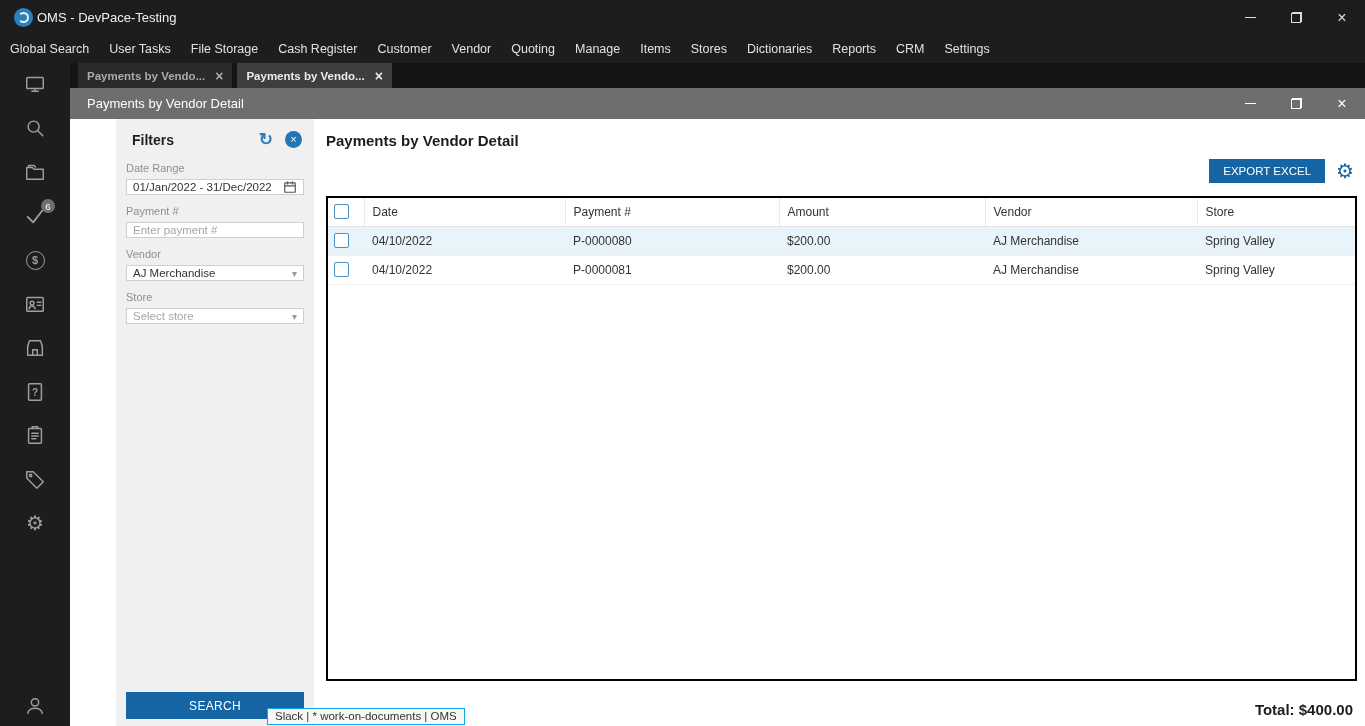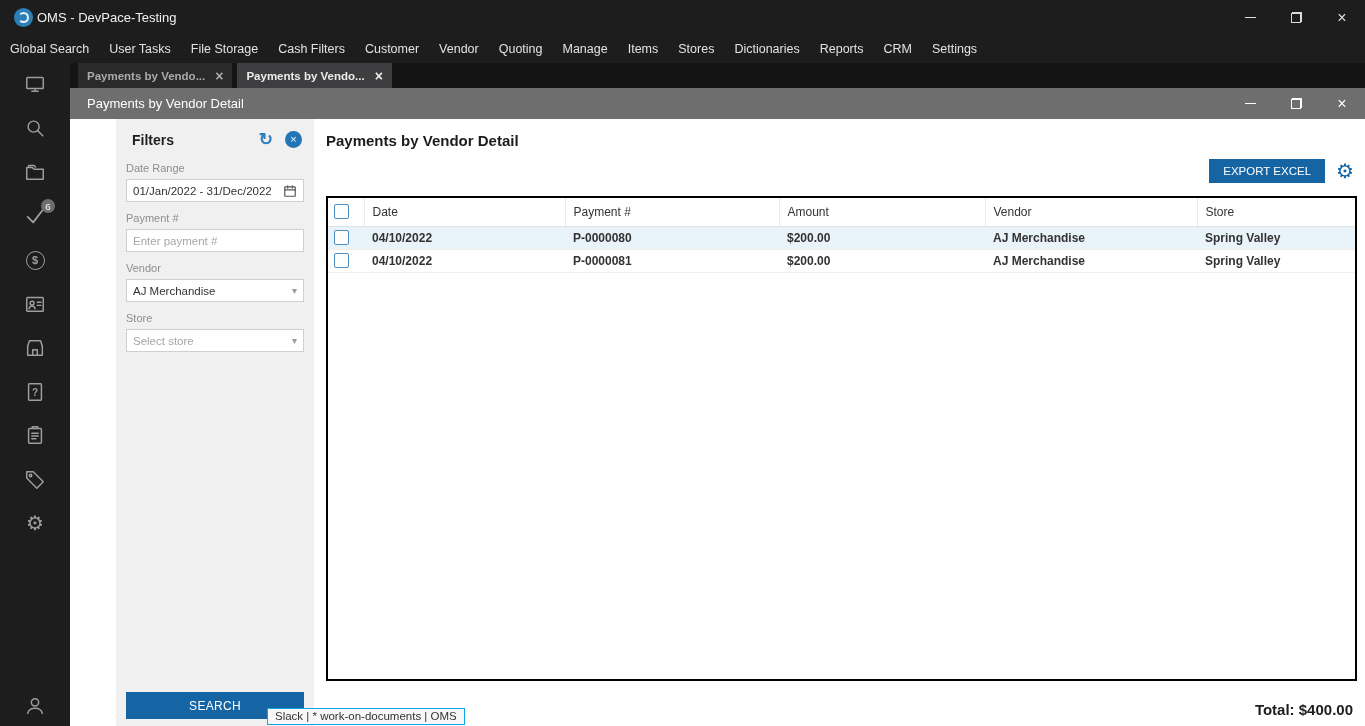--- a/index.html
+++ b/index.html
@@ -53,41 +53,41 @@
   .inner-body { position:absolute; top:31px; left:0; right:0; bottom:0; display:flex;padding-left:46px; }
 
   
   .filters { width:198px; background:#f0f0f0; position:relative; flex:none; }
   .filters-head { display:flex; align-items:center; padding:12px 12px 4px 16px; gap:12px; }
   .filters-title { font-size:14px; font-weight:bold; color:#1f1f1f; flex:1; }
   .refresh-icon { color:#2e7cb8; font-size:17px; font-weight:bold; line-height:1; }
   .filter-close { width:17px; height:17px; border-radius:50%; background:#2276b5; color:#fff; font-size:11px; line-height:1; display:flex; align-items:center; justify-content:center; }
   .fgroup { margin:10px 10px 0; }
   .flabel { font-size:11px; color:#8f8f8f; display:block; margin-bottom:5px; }
-  .fcontrol { height:23px; background:#fff; border:1px solid #cfcfcf; display:flex; align-items:center; padding:0 6px; font-size:11.5px; color:#333; }
+  .fcontrol { height:16px; background:#fff; border:1px solid #cfcfcf; display:flex; align-items:center; padding:0 6px; font-size:11.5px; color:#333; }
   .finner { border:none; outline:none; flex:1; min-width:0; font-size:11.5px; color:#333; font-family:inherit; background:transparent; }
   .finner::placeholder { color:#a6a6a6; }
   .select-value { flex:1; white-space:nowrap; overflow:hidden; }
   .select-value.placeholder { color:#a6a6a6; }
   .chevron { color:#9a9a9a; font-size:10px; margin-left:4px; }
   .cal-icon { color:#555; flex:none; margin-left:4px; }
   .search-btn { position:absolute; left:10px; right:10px; bottom:7px; height:27px; background:#1565a5; color:#fff; font-size:12px; letter-spacing:.3px; display:flex; align-items:center; justify-content:center; border:none; font-family:inherit; }
 
   
   .content { flex:1; position:relative; background:#fff; }
   .content-title { position:absolute; top:13px; left:12px; font-size:15px; font-weight:bold; color:#1c1c1c; }
   .toolbar { position:absolute; top:40px; right:11px; display:flex; align-items:center; gap:11px; }
   .export-btn { background:#1565a5; color:#fff; font-size:11.5px; padding:6px 14px; border:none; font-family:inherit; }
   .gear-blue { color:#1565a5; font-size:20px; line-height:1; }
 
   .grid-wrap { position:absolute; top:77px; left:12px; right:8px; bottom:45px; border:2px solid #000000; overflow:hidden; background:#fff; }
   table.grid { width:100%; border-collapse:collapse; font-size:12px; color:#333; table-layout:fixed; }
   .grid th { height:28px; font-weight:normal; text-align:left; padding:0 0 0 8px; border-bottom:1px solid #e3e3e3; border-right:1px solid #ebebeb; background:#fff; }
   .grid th:last-child { border-right:none; }
-  .grid td { height:23px; padding:0 0 0 8px; border-bottom:1px solid #efefef; white-space:nowrap; overflow:hidden;font-weight:bold; }
+  .grid td { height:29px; padding:0 0 0 8px; border-bottom:1px solid #efefef; white-space:nowrap; overflow:hidden; }
   tr.hl { background:#e9f3fa; }
   .checkbox { display:inline-block; width:15px; height:15px; border:1.6px solid #4a8fc4; border-radius:2px; background:#fff; vertical-align:middle; }
   .cb-cell { padding-left:6px !important; }
 
   .total-line { position:absolute; right:12px; bottom:8px; font-size:15px; color:#1c1c1c; }
   .total-line .lbl { font-weight:bold; }
   .total-line .val { font-weight:bold; }
 
   .tooltip { position:absolute; left:267px; top:708px; background:#f7f7f7; border:1px solid #0ea5e9; padding:1px 7px 2px; font-size:11.5px; color:#333; z-index:50; white-space:nowrap; }
 </style>
@@ -109,21 +109,21 @@
       <div class="win-btn">
           <span>×</span>
         </div>
     </div>
   </div>
 
   <nav class="menubar">
     <span class="menu-item">Global Search</span>
     <span class="menu-item">User Tasks</span>
     <span class="menu-item">File Storage</span>
-    <span class="menu-item">Cash Filters</span>
+    <span class="menu-item">Cash Register</span>
     <span class="menu-item">Customer</span>
     <span class="menu-item">Vendor</span>
     <span class="menu-item">Quoting</span>
     <span class="menu-item">Manage</span>
     <span class="menu-item">Items</span>
     <span class="menu-item">Stores</span>
     <span class="menu-item">Dictionaries</span>
     <span class="menu-item">Reports</span>
     <span class="menu-item">CRM</span>
     <span class="menu-item">Settings</span>

